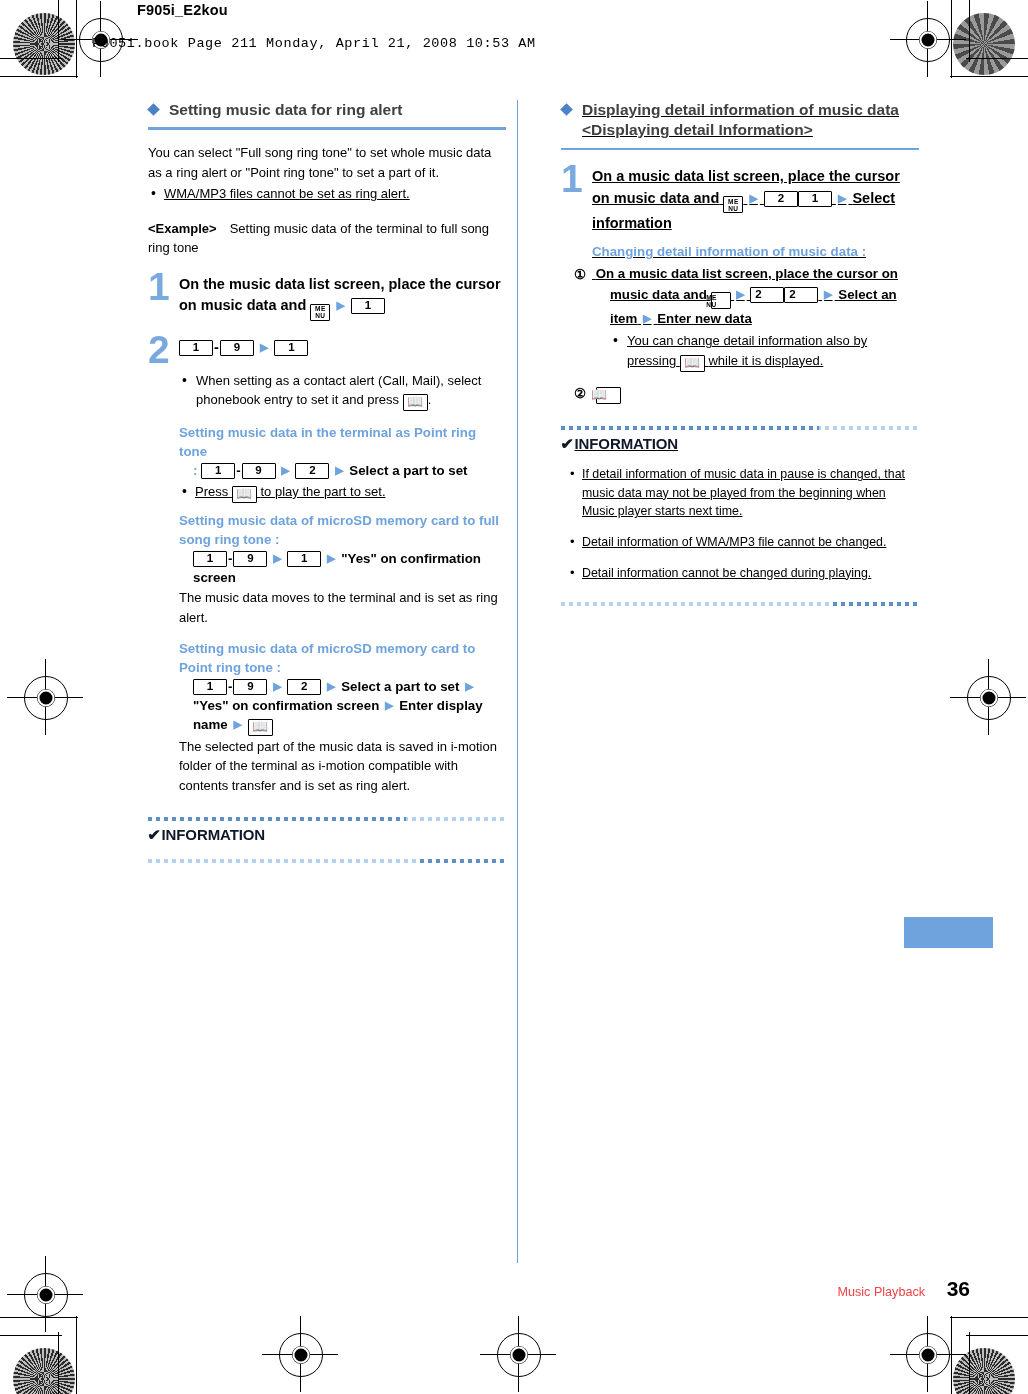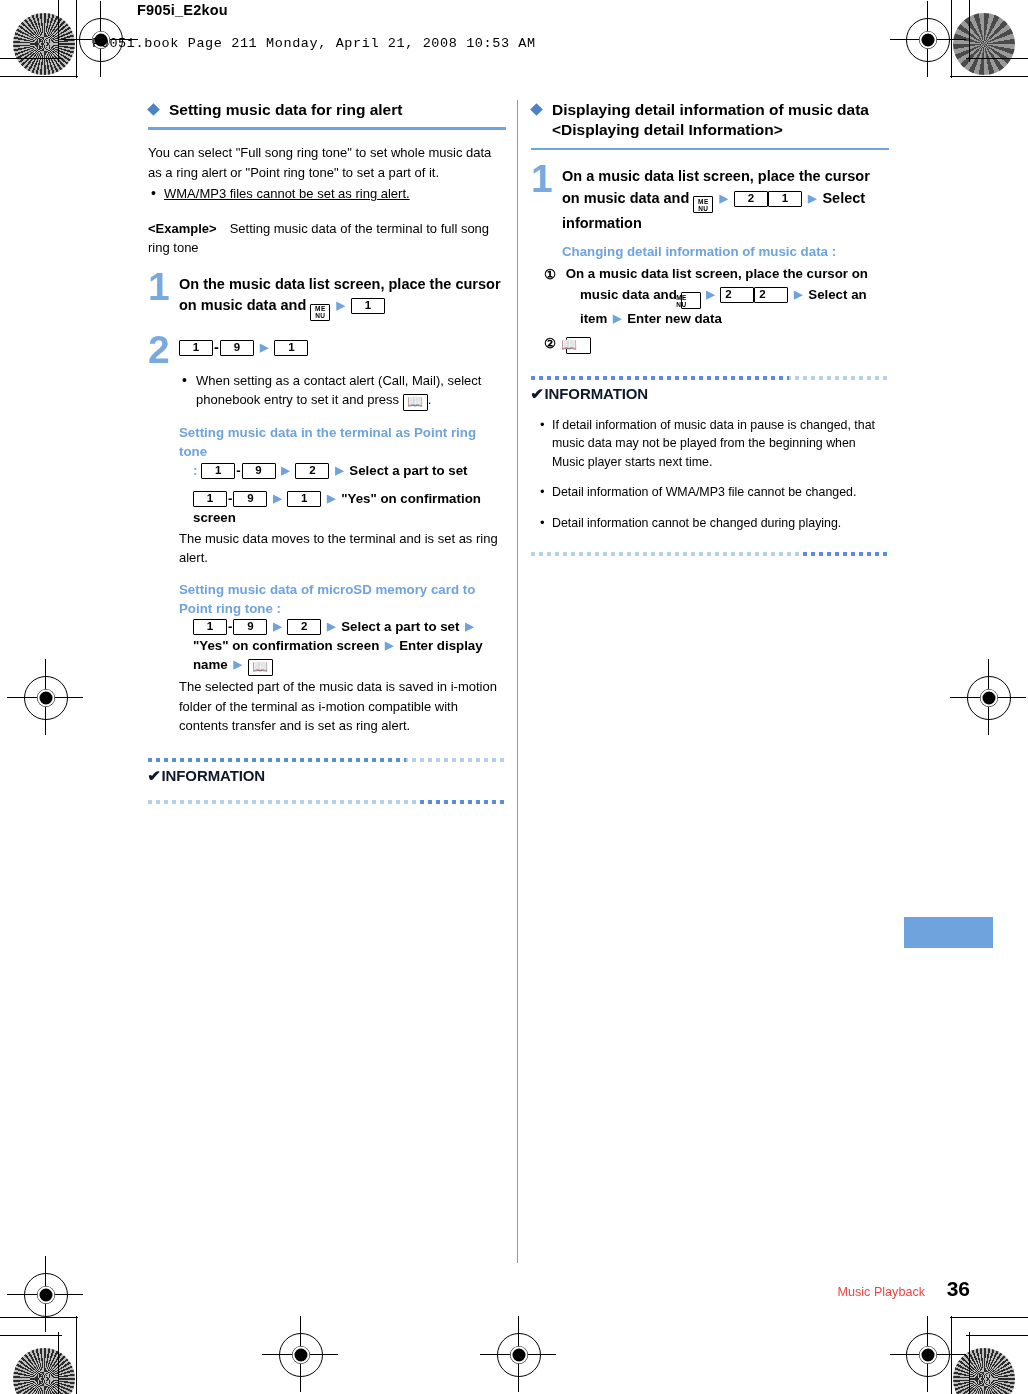--- a/index.html
+++ b/index.html
@@ -89,32 +89,32 @@
     position: absolute;
     left: 0; top: 0;
     width: 1028px; height: 1394px;
   }
   .col {
     position: absolute;
     top: 100px;
     width: 358px;
   }
   .col-left  { left: 148px; }
-  .col-right { left: 531px; }
+  .col-right { left: 561px; text-decoration: underline; }
 
   .col-divider {
     position: absolute;
     left: 517px; top: 100px;
     width: 1px; height: 1163px;
     background: #6fa0da;
   }
 
   
   .sec-head {
-    color: #000000;
+    color: #404040;
     font-size: 15.5px;
     font-weight: bold;
     line-height: 1.32;
     padding-left: 21px;
     position: relative;
     margin: 0 0 7px 0;
   }
   .sec-head .diamond {
     position: absolute;
     left: 1px; top: 5px;
@@ -453,22 +453,28 @@
         <div class="blue-head">
           <span>Setting music data in the terminal as Point ring tone</span>
           <span class="cont">:
             <span class="keycap">1</span><span class="dash-sep kblack">-</span><span class="keycap">9</span>
             <span class="arrow">▶</span>
             <span class="keycap">2</span>
             <span class="arrow">▶</span>
             <span class="kblack">Select a part to set</span>
           </span>
         </div>
+        <p class="bullet" style="margin-left:0;">
+          <span>Press</span>
+          <span class="keycap book">📖</span>
+          <span>to play the part to set.</span>
+        </p>
 
         <div class="blue-head">
+          <span>Setting music data of microSD memory card to full song ring tone :</span>
           <span class="cont">
             <span class="keycap">1</span><span class="dash-sep kblack">-</span><span class="keycap">9</span>
             <span class="arrow">▶</span>
             <span class="keycap">1</span>
             <span class="arrow">▶</span>
             <span class="kblack">"Yes" on confirmation screen</span>
           </span>
         </div>
         <p class="plain-after">The music data moves to the terminal and is set as ring alert.</p>
 
@@ -537,20 +543,25 @@
               <i>NU</i>
             </span>
           <span class="arrow">▶</span>
           <span class="keycap">2</span><span class="keycap">2</span>
           <span class="arrow">▶</span>
           <span>Select an item</span>
           <span class="arrow">▶</span>
           <span>Enter new data</span>
         </div>
 
+        <p class="bullet-ind" style="margin-left:18px; font-weight:normal; margin-top:3px;">
+          <span>You can change detail information also by pressing</span>
+          <span class="keycap book">📖</span>
+          <span>while it is displayed.</span>
+        </p>
 
         <div style="font-size:13.3px; font-weight:bold; padding-left:18px; text-indent:-18px; margin-top:7px;">
           <span class="circnum">②</span>
           <span class="keycap book">📖</span>
         </div>
       </div>
     </div>
 
     <div class="info-block">
       <div class="info-rule-top"></div>

